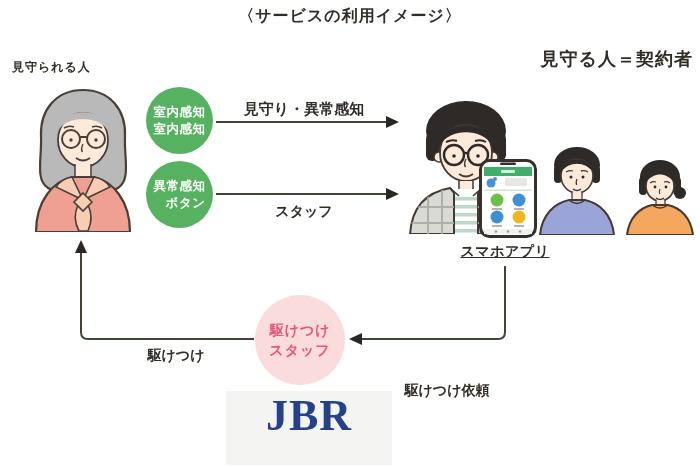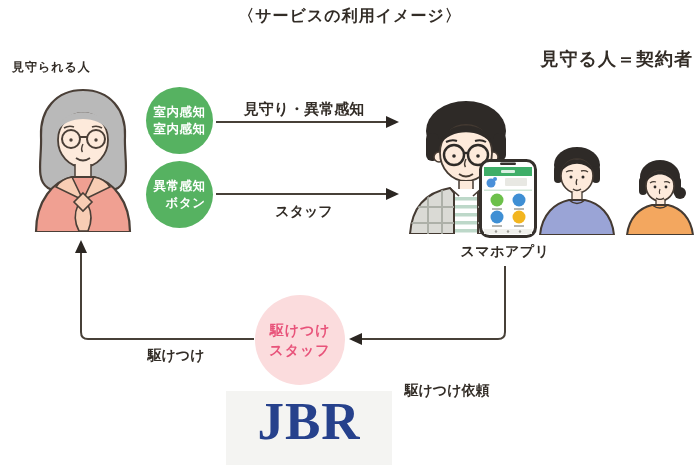--- a/index.html
+++ b/index.html
@@ -17,28 +17,28 @@
   .watcher-label{font-size:18px;letter-spacing:1px;}
   .watcher-note{font-size:11px;margin-top:4px;letter-spacing:0;}
   .badge{border-radius:50%;display:flex;align-items:center;justify-content:center;text-align:right;}
   .badge-green{width:67px;height:67px;background:var(--green);color:#ffffff;font-size:12.5px;font-weight:bold;line-height:1.3;letter-spacing:.5px;}
   .badge-green.sensor{left:146px;top:87px;}
   .badge-green.button{left:146px;top:161px;}
   .badge-pink{left:255px;top:295px;width:90px;height:90px;background:var(--pink-bg);color:var(--pink-text);font-size:14px;font-weight:bold;line-height:1.45;letter-spacing:1px;}
   .flow-label{font-size:15px;text-align:center;}
   .lbl-monitor{left:213px;top:100px;width:182px;}
   .lbl-emergency{left:213px;top:203px;width:182px;font-size:14px;}
-  .lbl-app{left:453px;top:243px;width:104px;font-size:14px;letter-spacing:.5px;}
+  .lbl-app{left:453px;top:243px;width:104px;font-size:14px;letter-spacing:.5px;text-decoration:underline;}
   .lbl-request{left:385px;top:366px;width:124px;font-size:14px;margin-top:16px;}
   .lbl-dispatch{left:126px;top:347px;width:100px;font-size:14px;}
   svg.overlay{left:0;top:0;width:700px;height:467px;pointer-events:none;}
   .flow-line{stroke:var(--line);stroke-width:2;fill:none;}
   .flow-head{fill:#2b2622;stroke:none;}
   .logo-box{left:226px;top:391px;width:166px;height:74px;background:#f4f4f2;text-align:center;font-family:"Liberation Serif","DejaVu Serif",serif;color:var(--navy);}
-  .logo-mark{font-size:53px;font-weight:600;line-height:1.1;margin-top:1px;letter-spacing:1px;}
+  .logo-mark{font-size:44px;font-weight:600;line-height:1.1;margin-top:1px;letter-spacing:1px;}
   .logo-name{font-size:11px;font-weight:bold;letter-spacing:.4px;margin-top:1px;}
   .person{display:block;}
 </style>
 </head>
 <body>
 
 <div class="canvas">
 
   <div class="abs jp title">〈サービスの利用イメージ〉</div>
 

